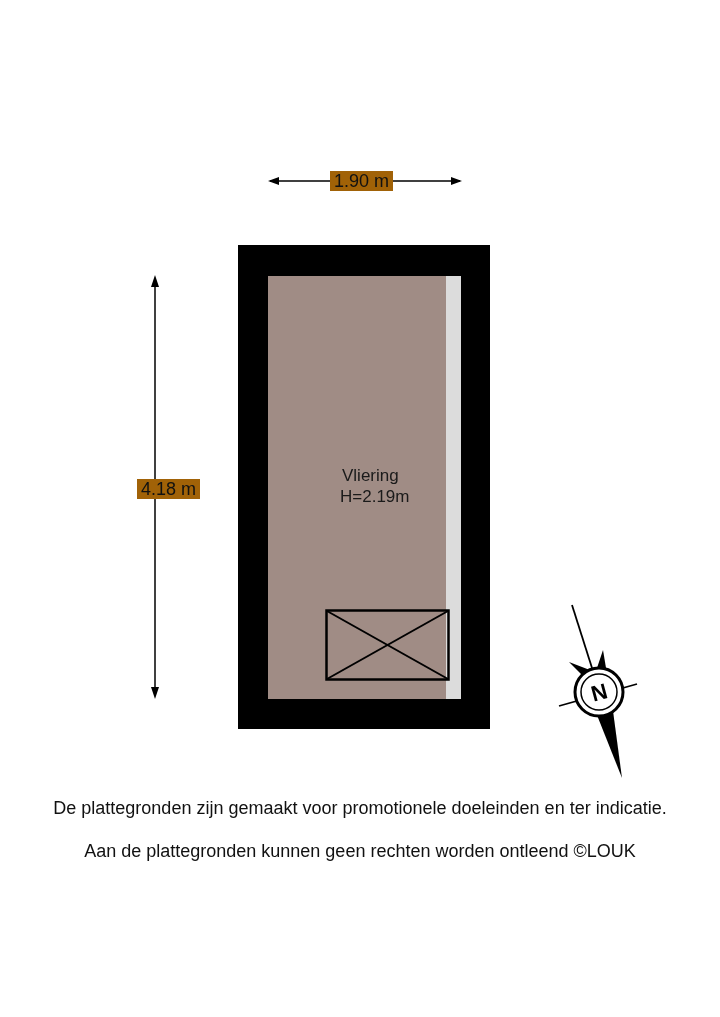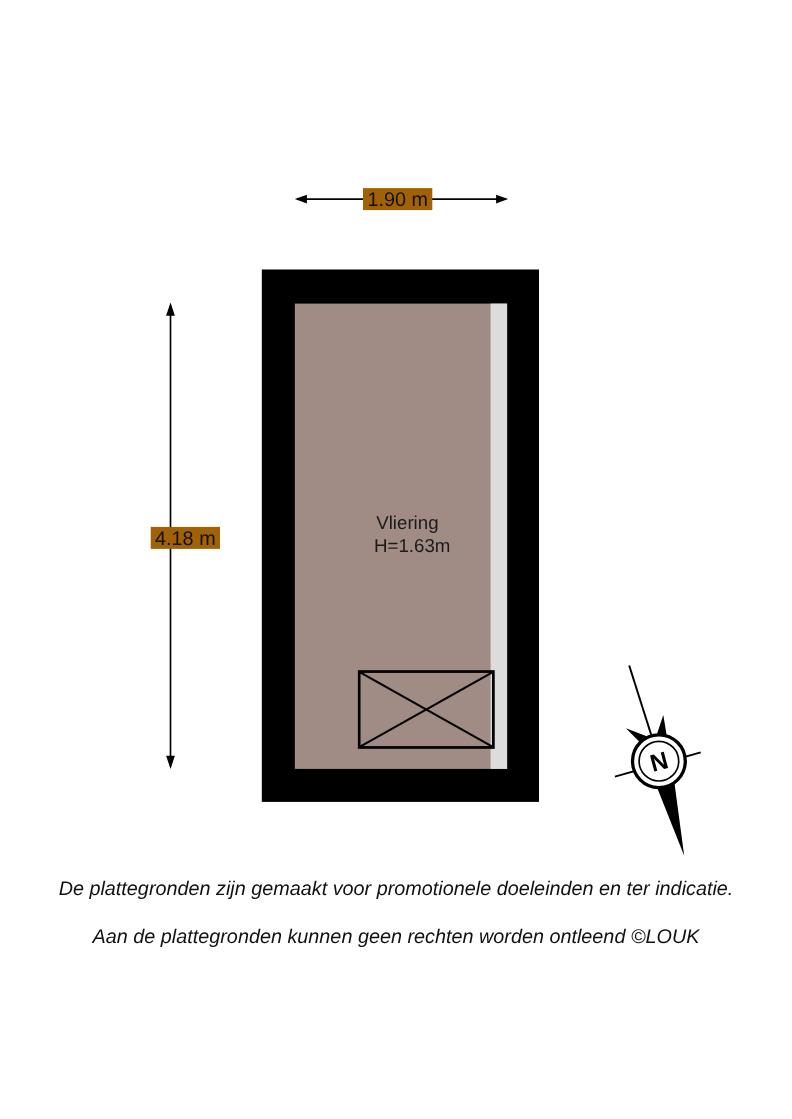--- a/index.html
+++ b/index.html
@@ -1,21 +1,21 @@
 <!DOCTYPE html>
 <html><head>
 <meta charset="utf-8">
 <style>
   html, body { margin: 0; padding: 0; background: #ffffff; }
   body { width: 720px; height: 1017px; position: relative; overflow: hidden;
          font-family: "Liberation Sans", sans-serif; color: #111; }
   .abs { position: absolute; }
   .dim-label { font-size: 18px; background: #a16207; line-height: 20px; padding: 0 4px; white-space: nowrap; }
   .room-label { font-size: 17px; line-height: 21px; text-align: left; color: #1a1a1a; }
-  .disclaimer { left: 0; width: 720px; text-align: center; font-size: 18px; line-height: 23px; color: #111; font-style: italic; }
+  .disclaimer { left: 0; width: 720px; text-align: center; font-size: 18px; line-height: 23px; color: #111; }
 </style>
 </head>
 <body>
 
 <div>
   <svg class="abs" style="left:266px; top:172px;" width="198" height="18">
     <line x1="4" y1="9" x2="194" y2="9" stroke="#000" stroke-width="1.5"></line>
     <polygon points="2,9 13,5 13,13" fill="#000"></polygon>
     <polygon points="196,9 185,5 185,13" fill="#000"></polygon>
   </svg>
@@ -30,21 +30,21 @@
   </svg>
   <div class="abs dim-label" style="left:137px; top:479px;">4.18 m</div>
 </div>
 
 <div class="abs" style="left:238px; top:245px; width:252px; height:484px; background:#000;"></div>
 <div class="abs" style="left:268px; top:276px; width:193px; height:423px; background:#a08c85;"></div>
 <div class="abs" style="left:446px; top:276px; width:15px; height:423px; background:#dcdcdc;"></div>
 
 <div class="abs room-label" style="left:340px; top:425px;margin-top:40px;">
   <div style="padding-left:2px;">Vliering</div>
-  <div>H=1.63m</div>
+  <div>H=2.19m</div>
 </div>
 
 <svg class="abs" style="left:325px; top:609px;" width="126" height="73">
   <rect x="1.5" y="1.5" width="122" height="69" fill="none" stroke="#000" stroke-width="2.5"></rect>
   <line x1="2" y1="2" x2="123" y2="70" stroke="#000" stroke-width="2"></line>
   <line x1="123" y1="2" x2="2" y2="70" stroke="#000" stroke-width="2"></line>
 </svg>
 
 <svg class="abs" style="left:555px; top:600px;" width="90" height="185" viewBox="0 0 90 185">
 

